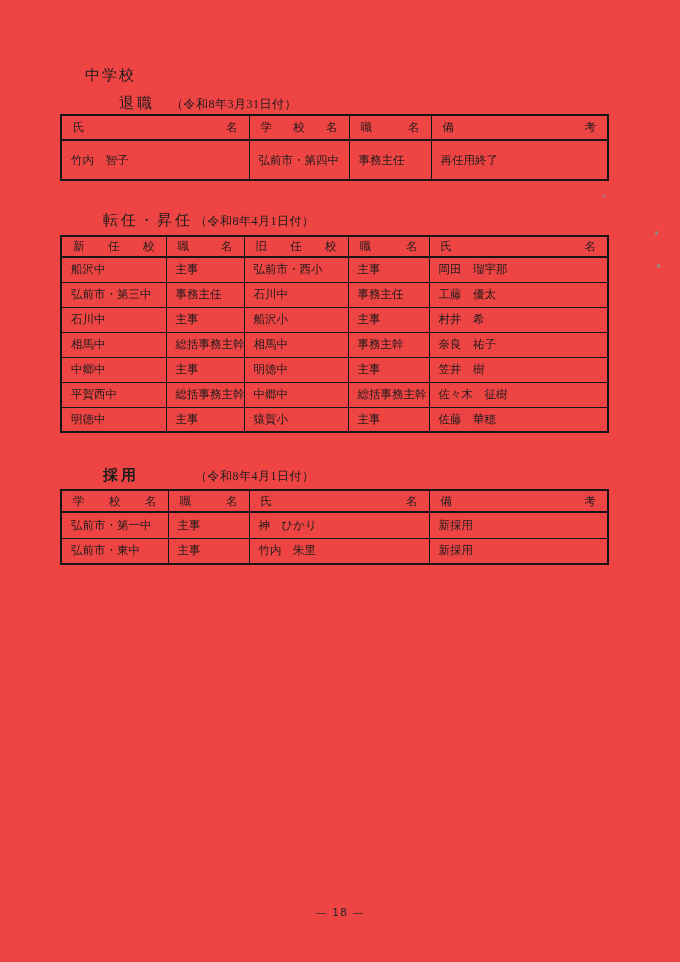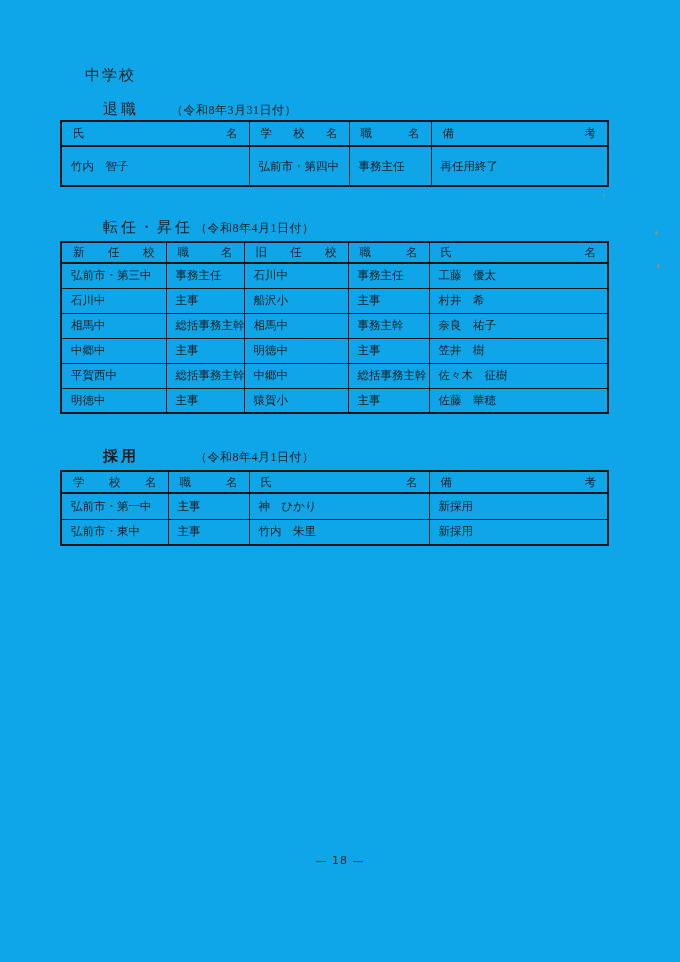--- a/index.html
+++ b/index.html
@@ -1,41 +1,41 @@
 <!DOCTYPE html>
 <html><head>
 <meta charset="utf-8">
 <style>
   * { margin:0; padding:0; box-sizing:border-box; }
   html,body { background:#e8e8e6; }
   .sheet {
     position:relative;
     width:680px; height:962px;
-    background:#0ea5e9;
+    background:#ef4444;
     overflow:hidden;
     font-family:"Liberation Serif","DejaVu Serif",serif;
     color:#1c1c1c;
   }
   .content { position:absolute; left:60px; top:64px; width:547px; }
   .page-title {
     margin-left:25px;
     font-size:15px; line-height:22px; letter-spacing:2px;
     font-weight:500;
   }
   .section-heading {
     display:flex; align-items:baseline;
     margin-left:43px;
     line-height:20px;
   }
   .section-title { font-size:15px; letter-spacing:3px; }
   .section-date  { font-size:12px; letter-spacing:0.5px; }
-  .s1 .section-heading { margin-top:13px; }
+  .s1 .section-heading { margin-top:7px;text-align:center; }
   .s1 .section-title { min-width:68px; }
   .s2 .section-heading { margin-top:30px; }
-  .s2 .section-title { min-width:92px; }
+  .s2 .section-title { min-width:92px;font-family:Liberation Mono, monospace; }
   .s3 .section-heading { margin-top:32px; }
   .s3 .section-title { min-width:92px;font-weight:bold; }
   table.t {
     width:547px;
     border-collapse:collapse;
     border:2px solid #161616;
     table-layout:fixed;
     margin-top:0;
   }
   .s2 table.t, .s3 table.t { margin-top:3px; }
@@ -46,21 +46,21 @@
     vertical-align:middle;
     overflow:hidden; white-space:nowrap;
   }
   table.t th { padding:0 11px; border-bottom:2px solid #161616; }
   table.t td { padding:0 9px; }
   .t1 th { height:25px; } .t1 td { height:40px; }
   .t2 th { height:21px; } .t2 td { height:25px; }
   .t3 th { height:22px; } .t3 td { height:26px; }
   .jchars { display:flex; justify-content:space-between; }
   .footer {
-    position:absolute; left:0; right:0; top:854px;
+    position:absolute; left:0; right:0; top:906px;
     text-align:center;
     font-family:"DejaVu Sans","Liberation Sans",sans-serif;
     font-size:11px; letter-spacing:1px; color:#2a2a2a;
   }
   .speck { position:absolute; background:#8f8f8f; border-radius:50%; }
   .speck1 { left:603px; top:194px; width:2px; height:3px; }
   .speck2 { left:655px; top:231px; width:3px; height:4px; }
   .speck3 { left:657px; top:264px; width:3px; height:4px; }
 </style>
 </head>
@@ -167,20 +167,27 @@
               <th>
                 <span class="jchars">
                   <span>氏</span>
                   <span>名</span>
                 </span>
               </th>
             </tr>
           </thead>
           <tbody>
             <tr>
+              <td>船沢中</td>
+              <td>主事</td>
+              <td>弘前市・西小</td>
+              <td>主事</td>
+              <td>岡田　瑠宇那</td>
+            </tr>
+            <tr>
               <td>弘前市・第三中</td>
               <td>事務主任</td>
               <td>石川中</td>
               <td>事務主任</td>
               <td>工藤　優太</td>
             </tr>
             <tr>
               <td>石川中</td>
               <td>主事</td>
               <td>船沢小</td>

